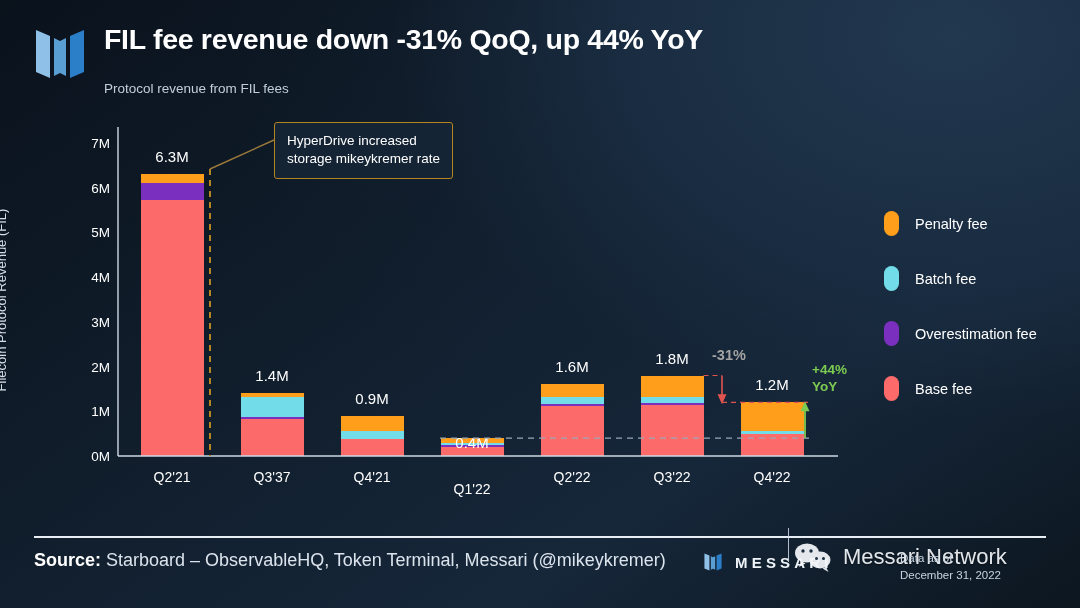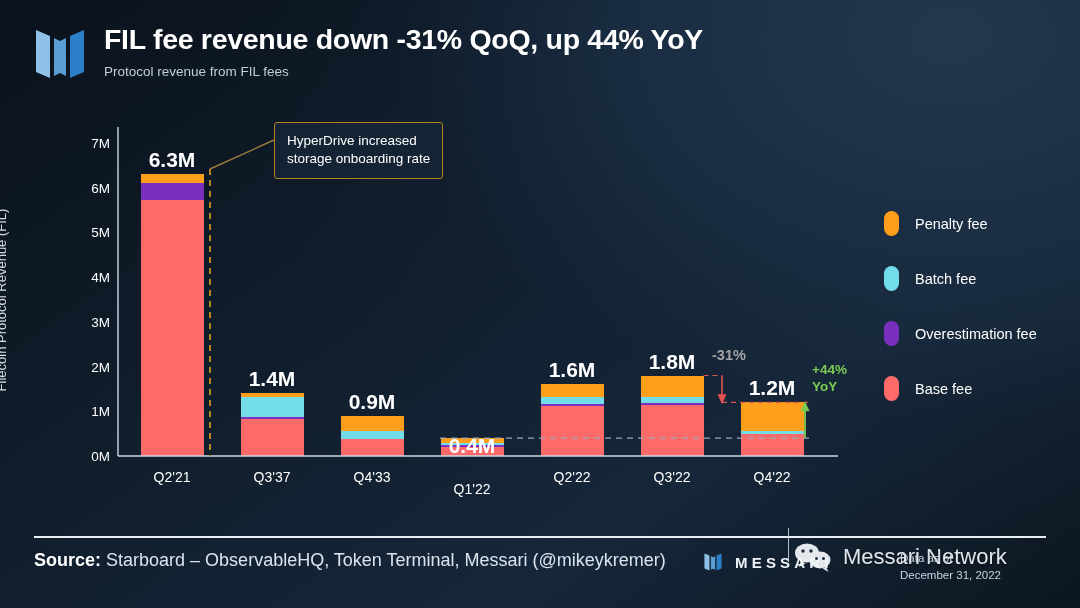--- a/index.html
+++ b/index.html
@@ -17,21 +17,21 @@
 
   
   .header { position:absolute; left:34px; top:22px; display:flex; gap:18px; align-items:flex-start; }
   .logo-mark { width:52px; height:56px; flex:none; margin-top:4px; }
   .title-wrap { padding-top:2px; }
   .chart-title {
     font-size:28.5px; font-weight:bold; letter-spacing:-0.3px;
     color:#ffffff; white-space:nowrap; line-height:1.1;
   }
   .chart-subtitle {
-    font-size:13.5px; color:#c2cedb; margin-top:9px; font-weight:400;
+    font-size:13.5px; color:#c2cedb; margin-top:26px; font-weight:400;
   }
 
   
   .plot { position:absolute; left:0; top:0; width:1080px; height:608px; pointer-events:none; }
 
   .axis-title {
     position:absolute; left:-6px; top:300px;
     transform:rotate(-90deg) translate(-50%,0); transform-origin:left top;
     font-size:13px; color:#d6dee8; white-space:nowrap;
   }
@@ -42,21 +42,21 @@
   }
   .ytick-col { position:absolute; left:66px; width:44px; top:0; height:608px; }
 
   .xtick {
     position:absolute; text-align:center; font-size:14px; color:#ffffff;
     transform:translateX(-50%); white-space:nowrap;
   }
 
   .bar-seg { position:absolute; }
   .bar-label {
-    position:absolute; font-size:21px; font-weight:bold; color:#ffffff;
+    position:absolute; font-size:15px; font-weight:normal; color:#ffffff;
     transform:translateX(-50%); white-space:nowrap;
   }
 
   
   .callout {
     position:absolute; left:274px; top:122px;
     border:1.6px solid #b5851f; background:#152434;
     padding:9px 12px 10px 12px; border-radius:3px;
     font-size:13.5px; line-height:1.32; color:#ffffff; white-space:nowrap;
   }
@@ -127,21 +127,21 @@
       <div class="ytick" style="top: 366.571px;">2M</div>
       <div class="ytick" style="top: 321.857px;">3M</div>
       <div class="ytick" style="top: 277.143px;">4M</div>
       <div class="ytick" style="top: 232.429px;">5M</div>
       <div class="ytick" style="top: 187.714px;">6M</div>
       <div class="ytick" style="top: 143px;">7M</div>
     </div>
   <div id="xticks">
       <div class="xtick" style="left: 172px; top: 469px;">Q2'21</div>
       <div class="xtick" style="left: 272px; top: 469px;">Q3'37</div>
-      <div class="xtick" style="left: 372px; top: 469px;">Q4'33</div>
+      <div class="xtick" style="left: 372px; top: 469px;">Q4'21</div>
       <div class="xtick" style="left: 472px; top: 469px; margin-top: 12px;">Q1'22</div>
       <div class="xtick" style="left: 572px; top: 469px;">Q2'22</div>
       <div class="xtick" style="left: 672px; top: 469px;">Q3'22</div>
       <div class="xtick" style="left: 772px; top: 469px;">Q4'22</div>
     </div>
   <div id="bars">
       <div class="bar-seg" style="left: 140.5px; top: 200.234px; width: 63px; height: 255.766px; background: rgb(252, 106, 106);"></div>
       <div class="bar-seg" style="left: 140.5px; top: 183.243px; width: 63px; height: 16.9914px; background: rgb(123, 47, 190);"></div>
       <div class="bar-seg" style="left: 140.5px; top: 174.3px; width: 63px; height: 8.94286px; background: rgb(255, 158, 27);"></div>
       <div class="bar-label" style="left: 172px; top: 148.3px;">6.3M</div>
@@ -184,21 +184,21 @@
       <line x1="722" y1="375.51428571428573" x2="722" y2="396.34285714285716" stroke="#e0534f" stroke-width="1.6"></line>
       <polygon points="722,404.34285714285716 717.5,394.34285714285716 726.5,394.34285714285716" fill="#e0534f"></polygon>
       <line x1="722" y1="402.34285714285716" x2="812" y2="402.34285714285716" stroke="#e0534f" stroke-width="1.1" stroke-dasharray="5 4"></line>
       <line x1="805" y1="438.1142857142857" x2="805" y2="409.34285714285716" stroke="#7dcc52" stroke-width="1.8"></line>
       <polygon points="805,401.34285714285716 800.5,411.34285714285716 809.5,411.34285714285716" fill="#7dcc52"></polygon>
     </svg>
 </div>
 
 <div class="callout">
   <div>HyperDrive increased</div>
-  <div>storage onboarding rate</div>
+  <div>storage mikeykremer rate</div>
 </div>
 
 <div class="legend" id="legend">
     <div class="legend-row">
       <span class="legend-swatch" style="background: rgb(255, 158, 27);"></span>
       <span class="legend-text">Penalty fee</span>
     </div>
     <div class="legend-row">
       <span class="legend-swatch" style="background: rgb(114, 221, 232);"></span>
       <span class="legend-text">Batch fee</span>

